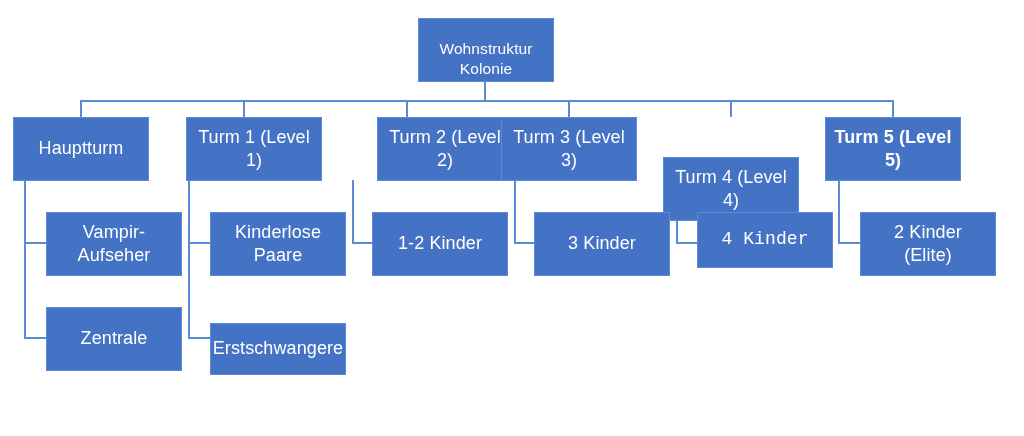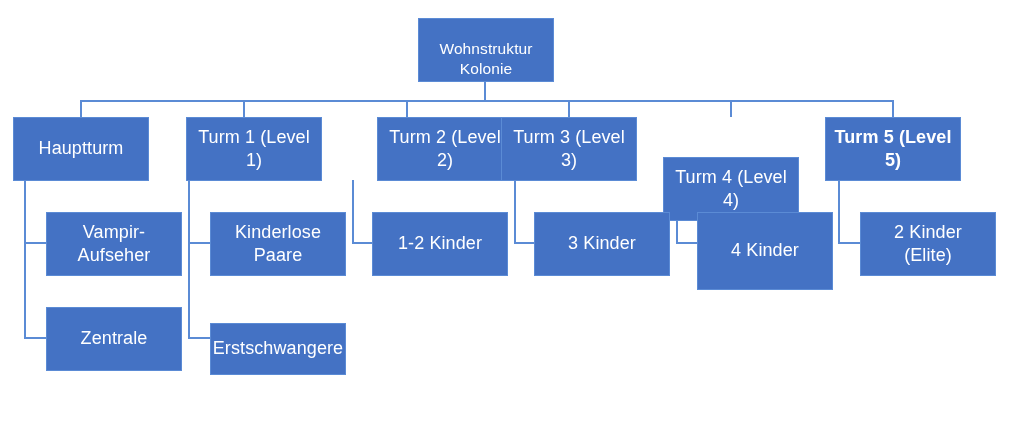--- a/index.html
+++ b/index.html
@@ -120,21 +120,21 @@
   <div class="node" style="left:46px; top:212px; width:136px; height:64px;">
     <span class="node-label">Vampir-
 Aufseher</span>
   </div>
   <div class="node" style="left:372px; top:212px; width:136px; height:64px;">
     <span class="node-label">1-2 Kinder</span>
   </div>
   <div class="node" style="left:534px; top:212px; width:136px; height:64px;">
     <span class="node-label">3 Kinder</span>
   </div>
-  <div class="node" style="left:697px; top:212px; width:136px; height:78px;">
+  <div class="node" style="left:697px; top:212px; width:136px; height:56px;font-family:Liberation Mono, monospace;">
     <span class="node-label">4 Kinder</span>
   </div>
   <div class="node" style="left:860px; top:212px; width:136px; height:64px;">
     <span class="node-label">2 Kinder
 (Elite)</span>
   </div>
 
   <div class="node" style="left:46px; top:307px; width:136px; height:64px;">
     <span class="node-label">Zentrale</span>
   </div>

